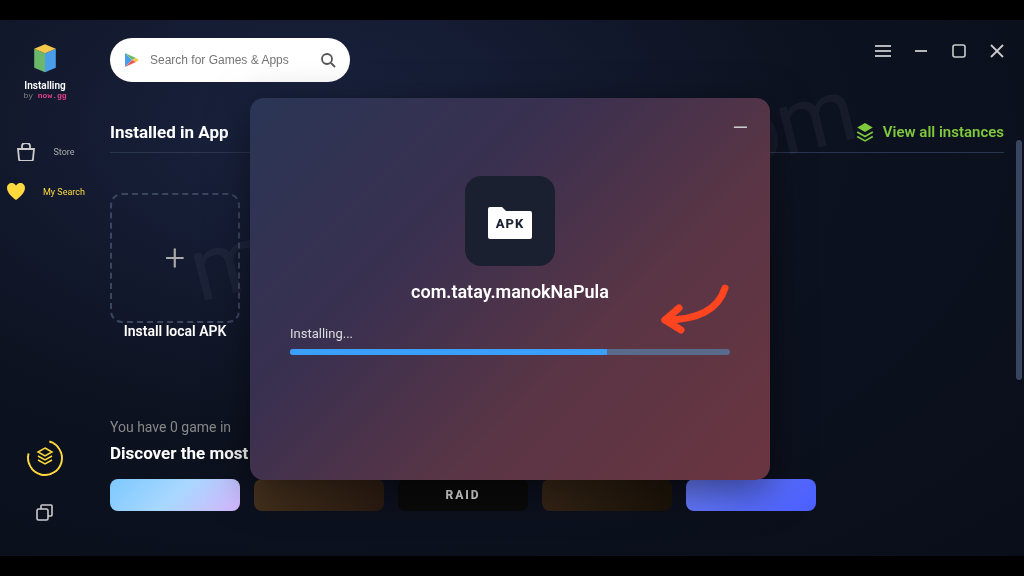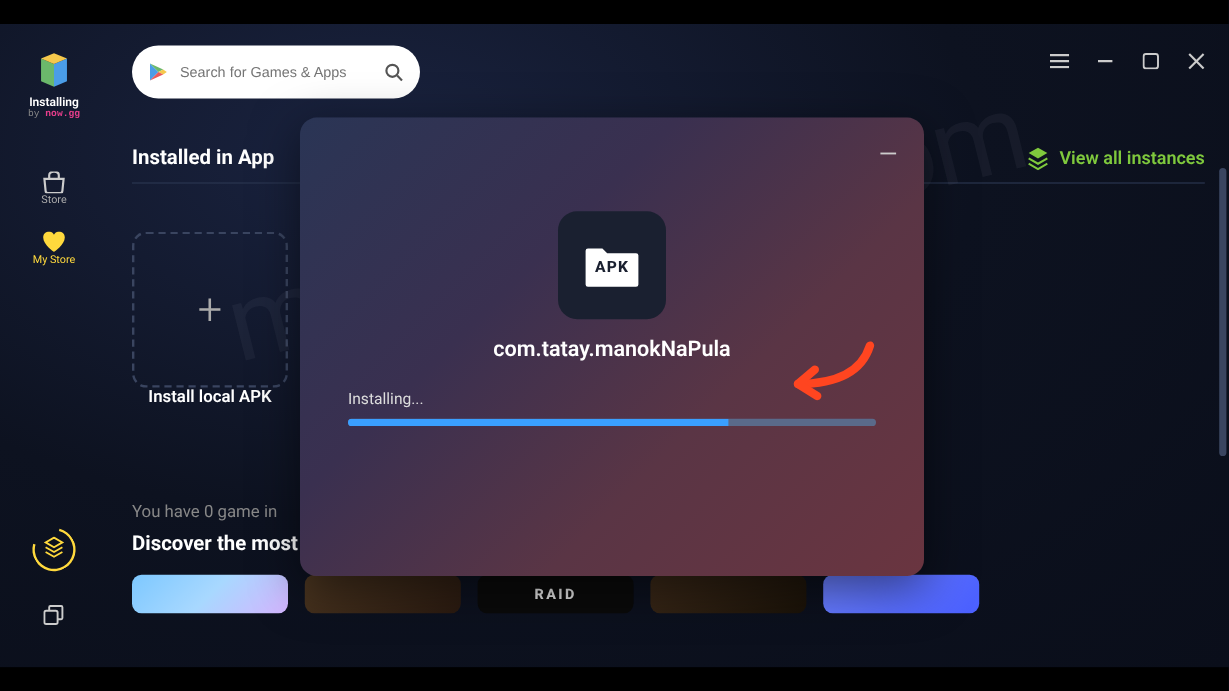--- a/index.html
+++ b/index.html
@@ -40,21 +40,21 @@
 
 .logo-block {
   text-align: center;
 }
 .logo-svg { width: 36px; height: 36px; }
 .logo-text { font-size: 10px; color: #fff; font-weight: 600; margin-top: 2px; }
 .logo-sub { font-size: 8px; color: #888; font-family: Liberation Mono, monospace; }
 .logo-sub .nowgg { color: #e83e8c; font-weight: 700; }
 
 .nav-items { margin-top: 30px; display: flex; flex-direction: column; gap: 20px; align-items: center; }
-.nav-item { display: flex; flex-direction: column; align-items: center; gap: 0; cursor: pointer; }
+.nav-item { display: flex; flex-direction: row; align-items: center; gap: 16px; cursor: pointer; }
 .nav-item .ico { width: 22px; height: 20px; display: flex; align-items: center; justify-content: center; }
 .nav-item .lbl { font-size: 9px; color: #aaa; }
 .nav-item.active .lbl { color: #ffd93d; }
 
 .sidebar-bottom { margin-top: auto; margin-bottom: 30px; display: flex; flex-direction: column; align-items: center; gap: 28px; }
 .instances-icon { width: 36px; height: 36px; border: 2px solid #ffd93d; border-radius: 50%; display: flex; align-items: center; justify-content: center; border-top-color: transparent; transform: rotate(-30deg); }
 .instances-icon-inner { transform: rotate(30deg); }
 
 .main {
   flex: 1;
@@ -220,21 +220,21 @@
             </svg>
         </div>
         <div class="lbl">Store</div>
       </div>
       <div class="nav-item active">
         <div class="ico">
           <svg width="20" height="18" viewBox="0 0 20 18">
               <path d="M10 17 C10 17 1 11 1 5 C1 2 3 0 6 0 C8 0 10 2 10 3 C10 2 12 0 14 0 C17 0 19 2 19 5 C19 11 10 17 10 17 Z" fill="#ffd93d"></path>
             </svg>
         </div>
-        <div class="lbl">My Store</div>
+        <div class="lbl">My Search</div>
       </div>
     </div>
 
     <div class="sidebar-bottom">
       <div class="instances-icon">
         <div class="instances-icon-inner">
           <svg width="18" height="18" viewBox="0 0 18 18">
               <path d="M9 1 L16 5 L9 9 L2 5 Z M2 9 L9 13 L16 9 M2 13 L9 17 L16 13" fill="none" stroke="#ffd93d" stroke-width="1.5"></path>
             </svg>
         </div>

